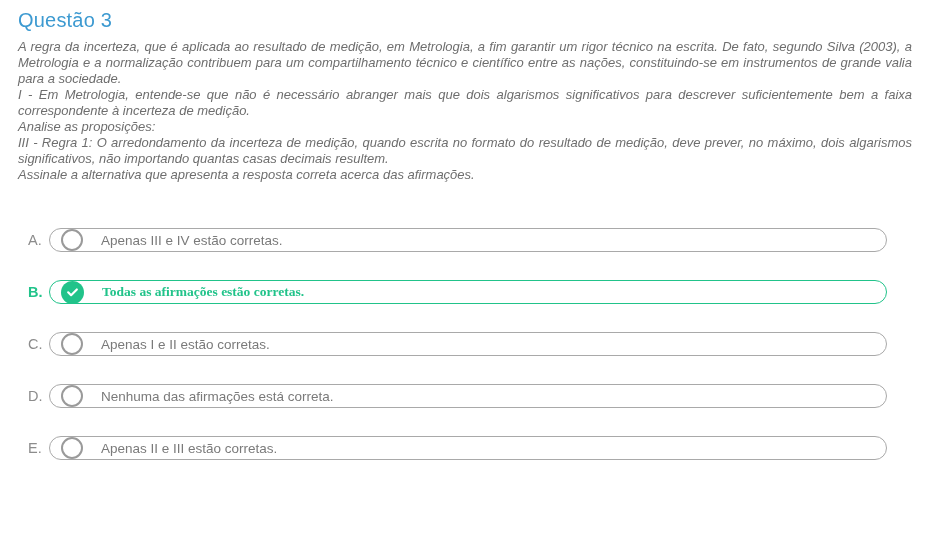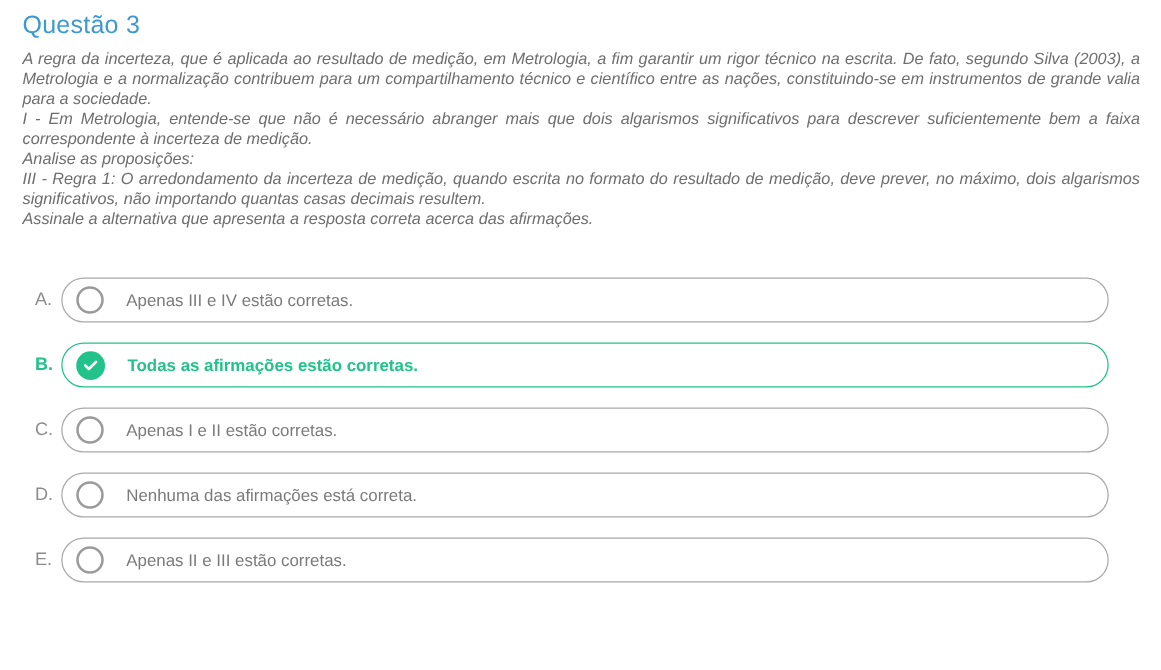--- a/index.html
+++ b/index.html
@@ -41,30 +41,31 @@
   }
   .option-letter{
     width:21px;flex:0 0 21px;
     color:var(--letter-gray);
     font-size:14.5px;line-height:36px;
   }
   .option-row.selected .option-letter{
     color:var(--accent-green);font-weight:700;
   }
   .pill{
-    flex:1;height:36px;
+    flex:1;height:24px;
     border:1px solid var(--pill-border);
     border-radius:18px;
     background:#fff;
     display:flex;align-items:center;
     padding:0 14px 0 11px;
     cursor:pointer;
   }
   .option-row.selected .pill{
     border:1.5px solid var(--accent-green);
+    font-family:Liberation Serif, serif;
   }
   .radio{
     width:22px;height:22px;flex:0 0 22px;
     border:2px solid var(--radio-ring);
     border-radius:50%;
     background:#fff;
   }
   .check{
     width:23px;height:23px;flex:0 0 23px;
     border-radius:50%;

